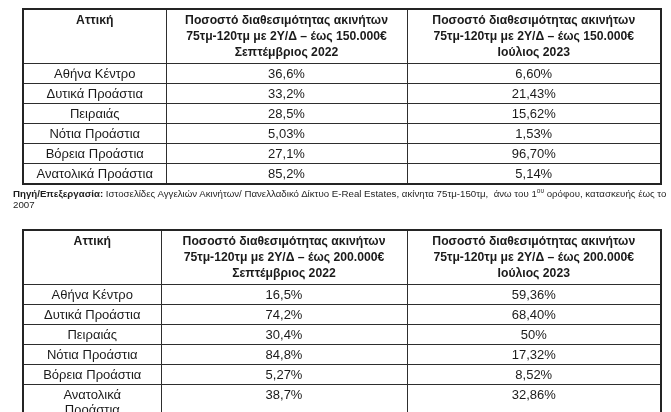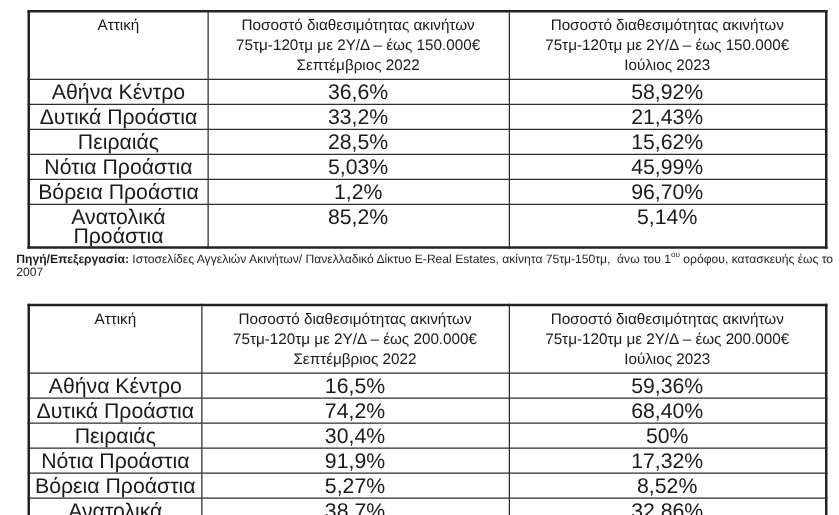--- a/index.html
+++ b/index.html
@@ -20,29 +20,29 @@
   }
   table.t1{margin-top:8px;}
   table.t2{margin-top:19px;}
   .avail th,.avail td{
     border:1px solid #2e2e2e;
     text-align:center;
     white-space:pre-line;
     overflow:hidden;
   }
   .avail th{
-    font-weight:normal;
+    font-weight:bold;
     font-size:12.2px;
     line-height:16px;
     vertical-align:top;
     padding:2px 4px 3px 4px;
     height:48px;
   }
   .avail td{
-    font-size:17px;
+    font-size:13px;
     line-height:15px;
     vertical-align:top;
     padding:2px 3px 1px 3px;
     height:16px;
   }
   .t1 col.c1{width:143px;} .t1 col.c2{width:241px;} .t1 col.c3{width:254px;}
   .t2 col.c1{width:138px;} .t2 col.c2{width:246px;} .t2 col.c3{width:254px;}
   .source-note{
     margin:3px 0 0 13px;
     font-size:9.7px;
@@ -72,40 +72,40 @@
 Σεπτέμβριος 2022</th>
         <th>Ποσοστό διαθεσιμότητας ακινήτων
 75τμ-120τμ με 2Υ/Δ – έως 150.000€
 Ιούλιος 2023</th>
       </tr>
     </thead>
     <tbody>
       <tr>
         <td>Αθήνα Κέντρο</td>
         <td>36,6%</td>
-        <td>58,92%</td>
+        <td>6,60%</td>
       </tr>
       <tr>
         <td>Δυτικά Προάστια</td>
         <td>33,2%</td>
         <td>21,43%</td>
       </tr>
       <tr>
         <td>Πειραιάς</td>
         <td>28,5%</td>
         <td>15,62%</td>
       </tr>
       <tr>
         <td>Νότια Προάστια</td>
         <td>5,03%</td>
-        <td>45,99%</td>
+        <td>1,53%</td>
       </tr>
       <tr>
         <td>Βόρεια Προάστια</td>
-        <td>1,2%</td>
+        <td>27,1%</td>
         <td>96,70%</td>
       </tr>
       <tr>
         <td>Ανατολικά Προάστια</td>
         <td>85,2%</td>
         <td>5,14%</td>
       </tr>
     </tbody>
   </table>
   <p class="source-note"><span class="lbl">Πηγή/Επεξεργασία:</span><span> Ιστοσελίδες Αγγελιών Ακινήτων/ Πανελλαδικό Δίκτυο E-Real Estates, ακίνητα 75τμ-150τμ,  άνω του 1</span><sup>ου</sup><span> ορόφου, κατασκευής έως το 2007</span></p>
@@ -138,21 +138,21 @@
         <td>74,2%</td>
         <td>68,40%</td>
       </tr>
       <tr>
         <td>Πειραιάς</td>
         <td>30,4%</td>
         <td>50%</td>
       </tr>
       <tr>
         <td>Νότια Προάστια</td>
-        <td>91,9%</td>
+        <td>84,8%</td>
         <td>17,32%</td>
       </tr>
       <tr>
         <td>Βόρεια Προάστια</td>
         <td>5,27%</td>
         <td>8,52%</td>
       </tr>
       <tr>
         <td>Ανατολικά
 Προάστια</td>

